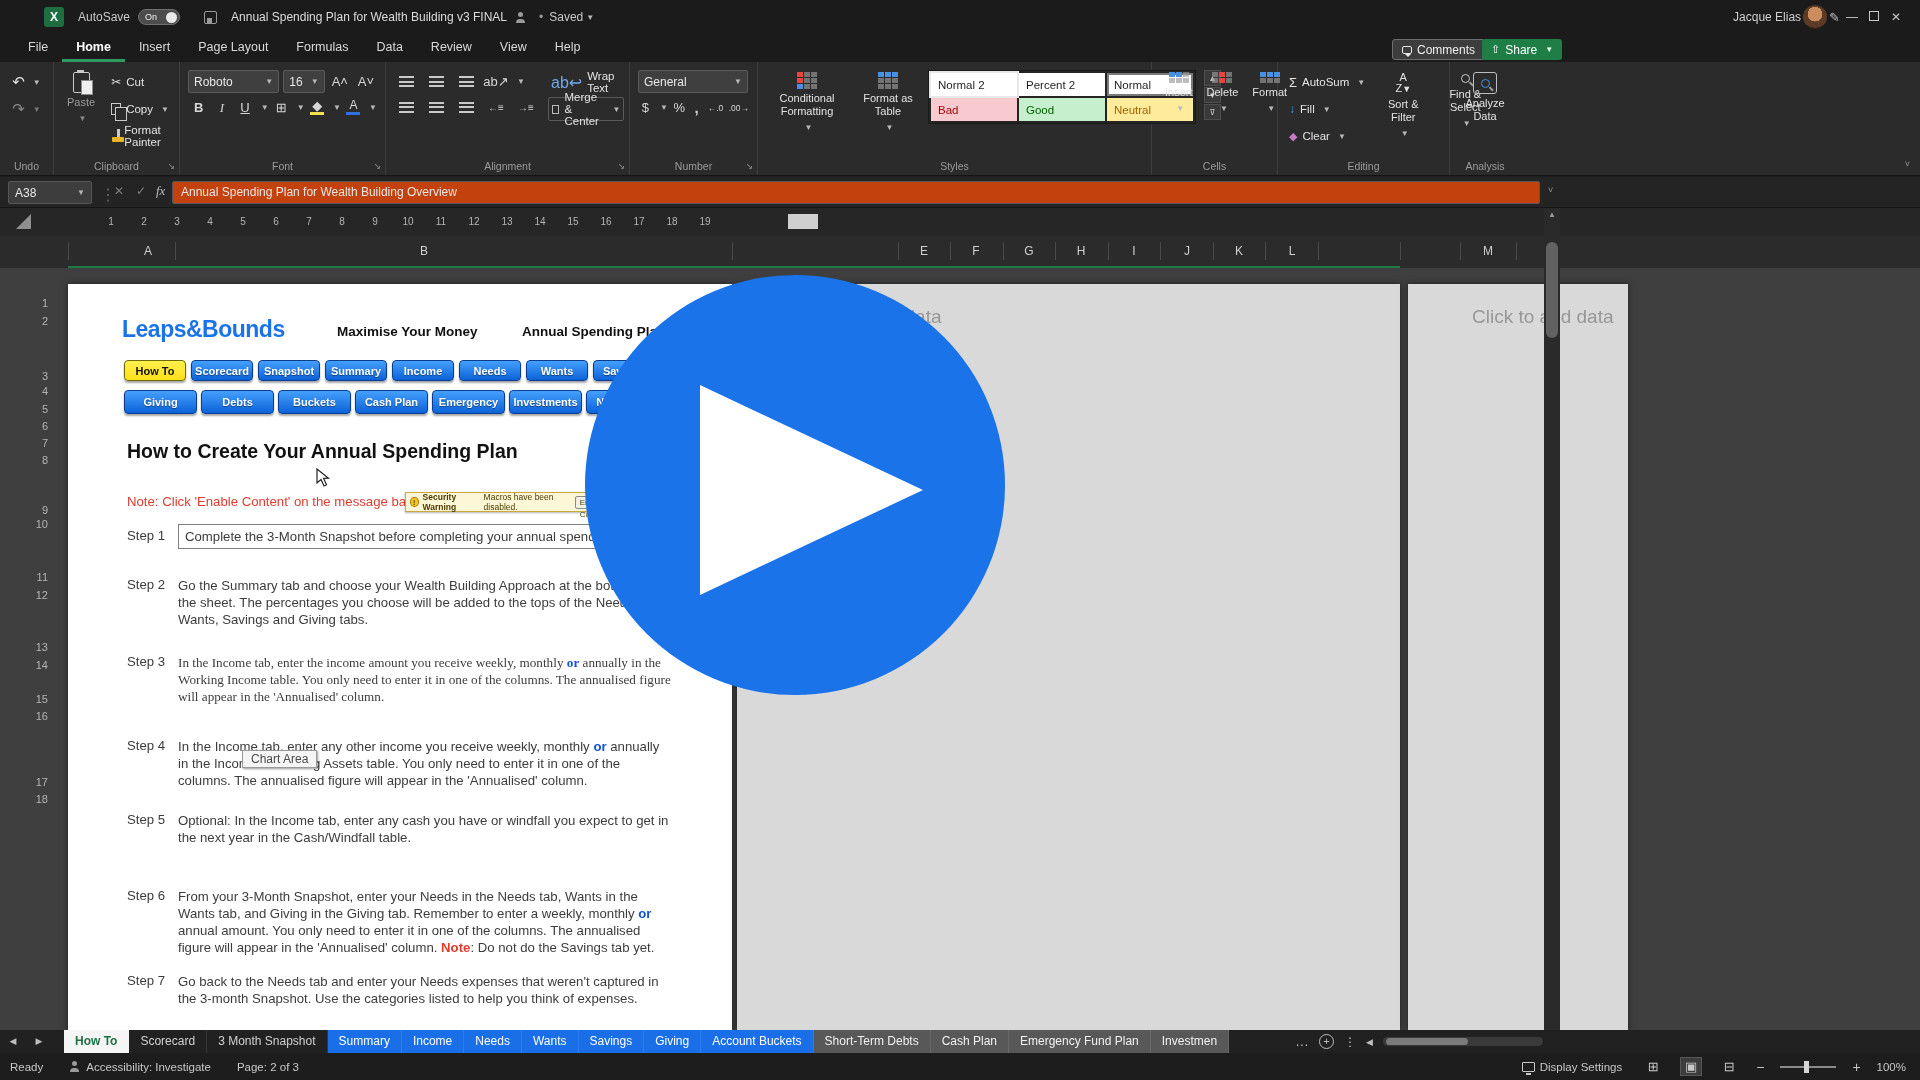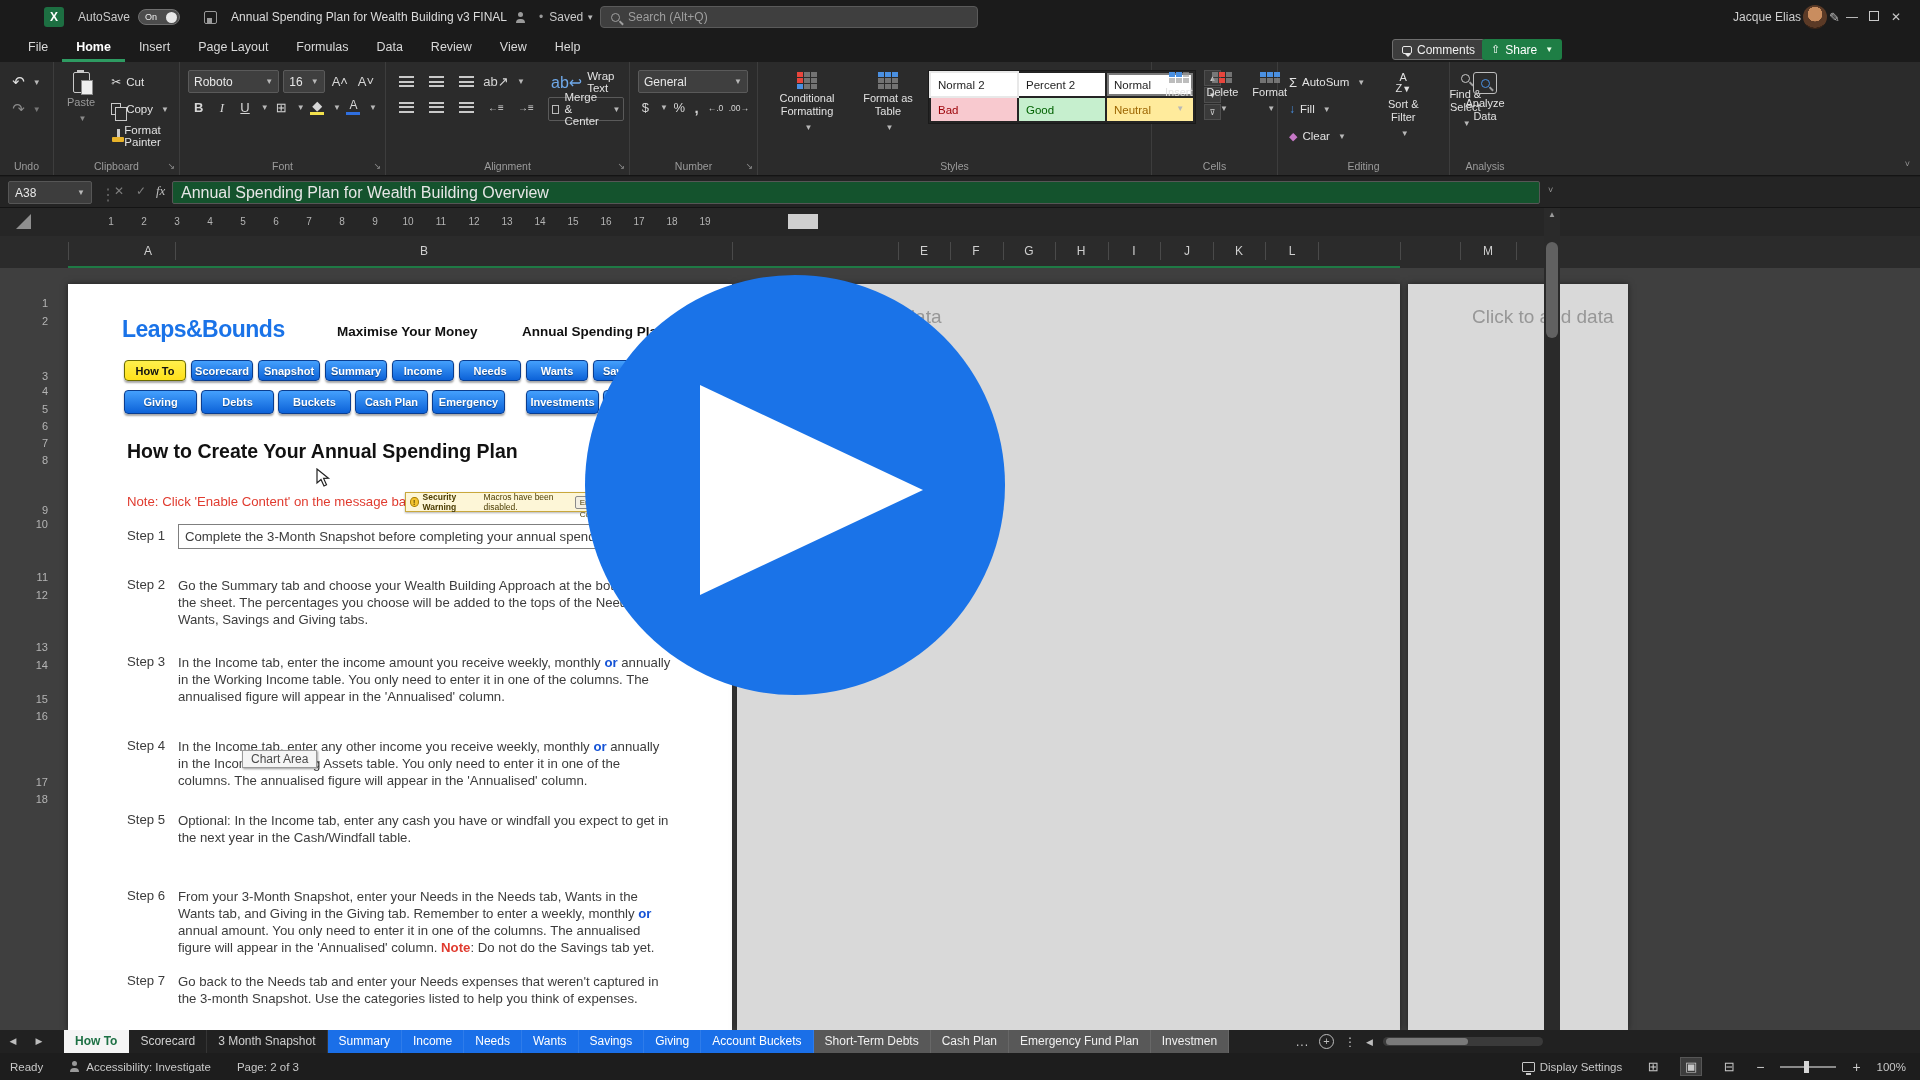--- a/index.html
+++ b/index.html
@@ -58,21 +58,21 @@
 .gallery{display:grid;grid-template-columns:repeat(3,86px);grid-auto-rows:23px;gap:2px;background:#242424;padding:2px;border:1px solid #1a1a1a}
 .gcell{font-size:11.5px;display:flex;align-items:center;padding-left:7px}
 .garrows{display:flex;flex-direction:column;gap:1px;margin-left:2px}
 .garrows div{width:17px;height:16px;background:#3a3a3a;border:1px solid #4e4e4e;color:#c9c9c9;font-size:8px;display:flex;align-items:center;justify-content:center}
 .two{display:flex;flex-direction:column;gap:3px}
 .grid-ic{display:inline-grid;grid-template-columns:repeat(3,6px);grid-auto-rows:5px;gap:1px}
 .grid-ic i{background:#9a9a9a;opacity:.65}
 
 #formulabar{left:0;top:177px;width:1920px;height:31px;background:#242424;border-bottom:1px solid #141414}
 .namebox{position:absolute;left:8px;top:4px;width:84px;height:23px;background:#3d3d3d;border:1px solid #565656;border-radius:2px;color:#e8e8e8;font-size:12px;display:flex;align-items:center;justify-content:space-between;padding:0 6px}
-#fx-input{position:absolute;left:172px;top:4px;width:1368px;height:23px;background:#14532d;border:1px solid #565656;border-radius:2px;color:#e6e6e6;font-size:16px;line-height:21px;padding-left:8px;white-space:nowrap;overflow:hidden}
+#fx-input{position:absolute;left:172px;top:4px;width:1368px;height:23px;background:#c2410c;border:1px solid #565656;border-radius:2px;color:#e6e6e6;font-size:12px;line-height:21px;padding-left:8px;white-space:nowrap;overflow:hidden}
 
 #rulerband{left:0;top:208px;width:1920px;height:28px;background:#262626}
 .rulernum{position:absolute;top:8px;font-size:10px;color:#b4b4b4;transform:translateX(-50%)}
 #headerband{left:0;top:236px;width:1920px;height:32px;background:#2b2b2b}
 .colhead{position:absolute;top:8px;font-size:12px;color:#cfcfcf;transform:translateX(-50%)}
 .coltick{position:absolute;top:6px;width:1px;height:18px;background:#4a4a4a}
 .rownum{position:absolute;left:24px;width:24px;text-align:right;font-size:11px;color:#b4b4b4}
 
 #canvas{left:0;top:268px;width:1920px;height:762px;background:#3f3f3f}
 .page{position:absolute;top:16px;height:746px;box-shadow:0 0 6px rgba(0,0,0,.5)}
@@ -133,24 +133,20 @@
     <div class="toggle">
       <span class="on">On</span>
       <span class="knob"></span>
     </div>
     <div class="save-ic"></div>
     <span style="color:#dcdcdc">Annual Spending Plan for Wealth Building v3 FINAL</span>
     <div class="person-ic"></div>
     <span style="color:#9a9a9a;margin-left:4px">•</span>
     <span style="margin-left:6px">Saved</span>
     <span class="chev">▼</span>
-    <div id="searchbox">
-      <span class="mag"></span>
-      <span>Search (Alt+Q)</span>
-    </div>
     <div id="tb-right">
       <span style="font-size:12px;color:#cfcfcf">Jacque Elias</span>
       <div class="avatar"></div>
       <span style="font-size:13px;color:#bdbdbd">✎</span>
       <span class="winbtn">—</span>
       <span class="winbtn"><span class="maxbtn"></span></span>
       <span class="winbtn">✕</span>
     </div>
   </div>
 
@@ -565,38 +561,38 @@
         <div class="navbtn" style="width: 62px;">Needs</div>
         <div class="navbtn" style="width: 62px;">Wants</div>
         <div class="navbtn" style="width: 62px;">Savings</div>
       </div>
     <div id="nav-row2" class="abs flex" style="left:124px;top:390px;gap:4px">
         <div class="navbtn" style="width: 73px; height: 24px;">Giving</div>
         <div class="navbtn" style="width: 73px; height: 24px;">Debts</div>
         <div class="navbtn" style="width: 73px; height: 24px;">Buckets</div>
         <div class="navbtn" style="width: 73px; height: 24px;">Cash Plan</div>
         <div class="navbtn" style="width: 73px; height: 24px; text-align: right;">Emergency</div>
-        <div class="navbtn" style="width: 73px; height: 24px; margin-left: 17px;">Investments</div>
+        <div class="navbtn" style="width: 73px; height: 24px;">Investments</div>
         <div class="navbtn" style="width: 73px; height: 24px;">Net Worth</div>
       </div>
     <div class="abs" style="left:127px;top:440px;font-size:19.5px;font-weight:bold;color:#111">How to Create Your Annual Spending Plan</div>
     <div class="abs" style="left:127px;top:494px;font-size:13.2px;color:#e03b2f">Note: Click 'Enable Content' on the message bar.</div>
     <div id="secbar">
       <span class="shield">!</span>
       <b>Security Warning</b>
       <span>Macros have been disabled.</span>
       <span id="sec-btn">Enable Content</span>
     </div>
     <div id="steps">
         <div class="step-label abs" style="top: 528px;">Step 1</div>
         <div class="step-text abs boxed" style="top: 524px;"><span>Complete the 3-Month Snapshot before completing your annual spending plan.</span></div>
         <div class="step-label abs" style="top: 577px;">Step 2</div>
         <div class="step-text abs" style="top: 577px;"><span>Go the Summary tab and choose your Wealth Building Approach at the bottom of the sheet. The percentages you choose will be added to the tops of the Needs, Wants, Savings and Giving tabs.</span></div>
         <div class="step-label abs" style="top: 654px;">Step 3</div>
-        <div class="step-text abs" style="top: 654px;"><span>In the Income tab, enter the income amount you receive weekly, monthly </span><span class="seg-blue">or</span><span> annually in the Working Income table. You only need to enter it in one of the columns. The annualised figure will appear in the 'Annualised' column.</span></div>
+        <div class="step-text abs" style="top: 654px; font-family: Liberation Serif, serif;"><span>In the Income tab, enter the income amount you receive weekly, monthly </span><span class="seg-blue">or</span><span> annually in the Working Income table. You only need to enter it in one of the columns. The annualised figure will appear in the 'Annualised' column.</span></div>
         <div class="step-label abs" style="top: 738px;">Step 4</div>
         <div class="step-text abs" style="top: 738px;"><span>In the Income tab, enter any other income you receive weekly, monthly </span><span class="seg-blue">or</span><span> annually in the Income Producing Assets table. You only need to enter it in one of the columns. The annualised figure will appear in the 'Annualised' column.</span></div>
         <div class="step-label abs" style="top: 812px;">Step 5</div>
         <div class="step-text abs" style="top: 812px;"><span>Optional: In the Income tab, enter any cash you have or windfall you expect to get in the next year in the Cash/Windfall table.</span></div>
         <div class="step-label abs" style="top: 888px;">Step 6</div>
         <div class="step-text abs" style="top: 888px;"><span>From your 3-Month Snapshot, enter your Needs in the Needs tab, Wants in the Wants tab, and Giving in the Giving tab. Remember to enter a weekly, monthly </span><span class="seg-blue">or</span><span> annual amount. You only need to enter it in one of the columns. The annualised figure will appear in the 'Annualised' column. </span><span class="seg-red">Note</span><span>: Do not do the Savings tab yet.</span></div>
         <div class="step-label abs" style="top: 973px;">Step 7</div>
         <div class="step-text abs" style="top: 973px;"><span>Go back to the Needs tab and enter your Needs expenses that weren't captured in the 3-month Snapshot. Use the categories listed to help you think of expenses.</span></div>
       </div>
     <div class="placeholder" style="left:800px;top:306px">Click to add data</div>

